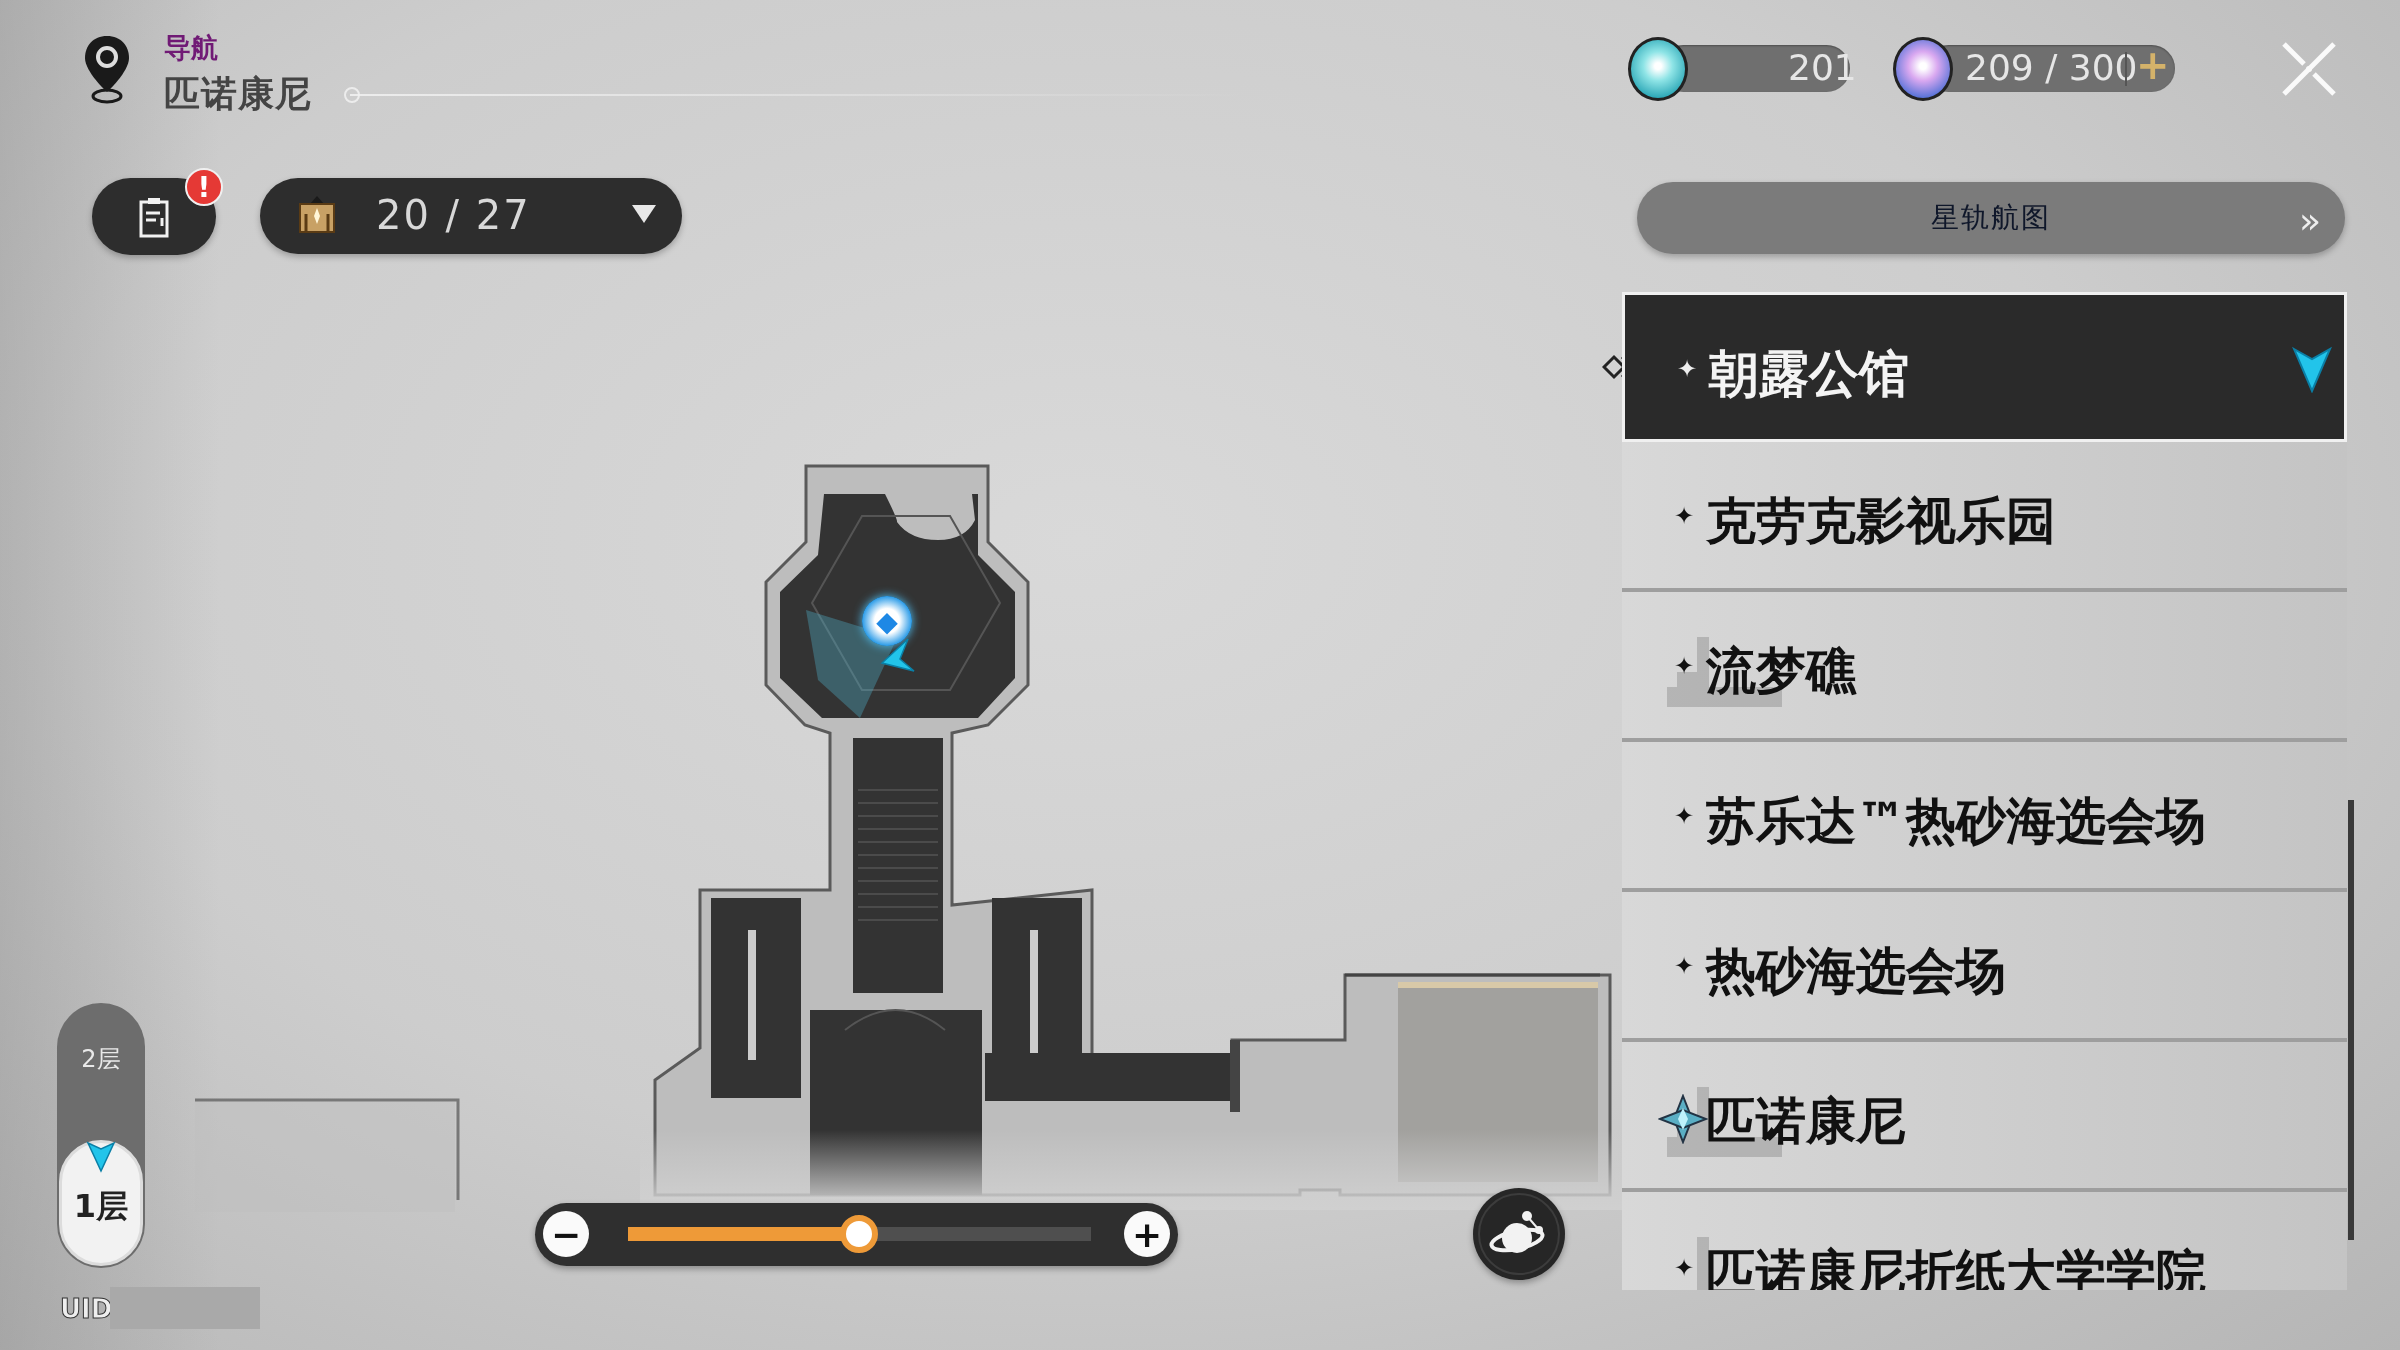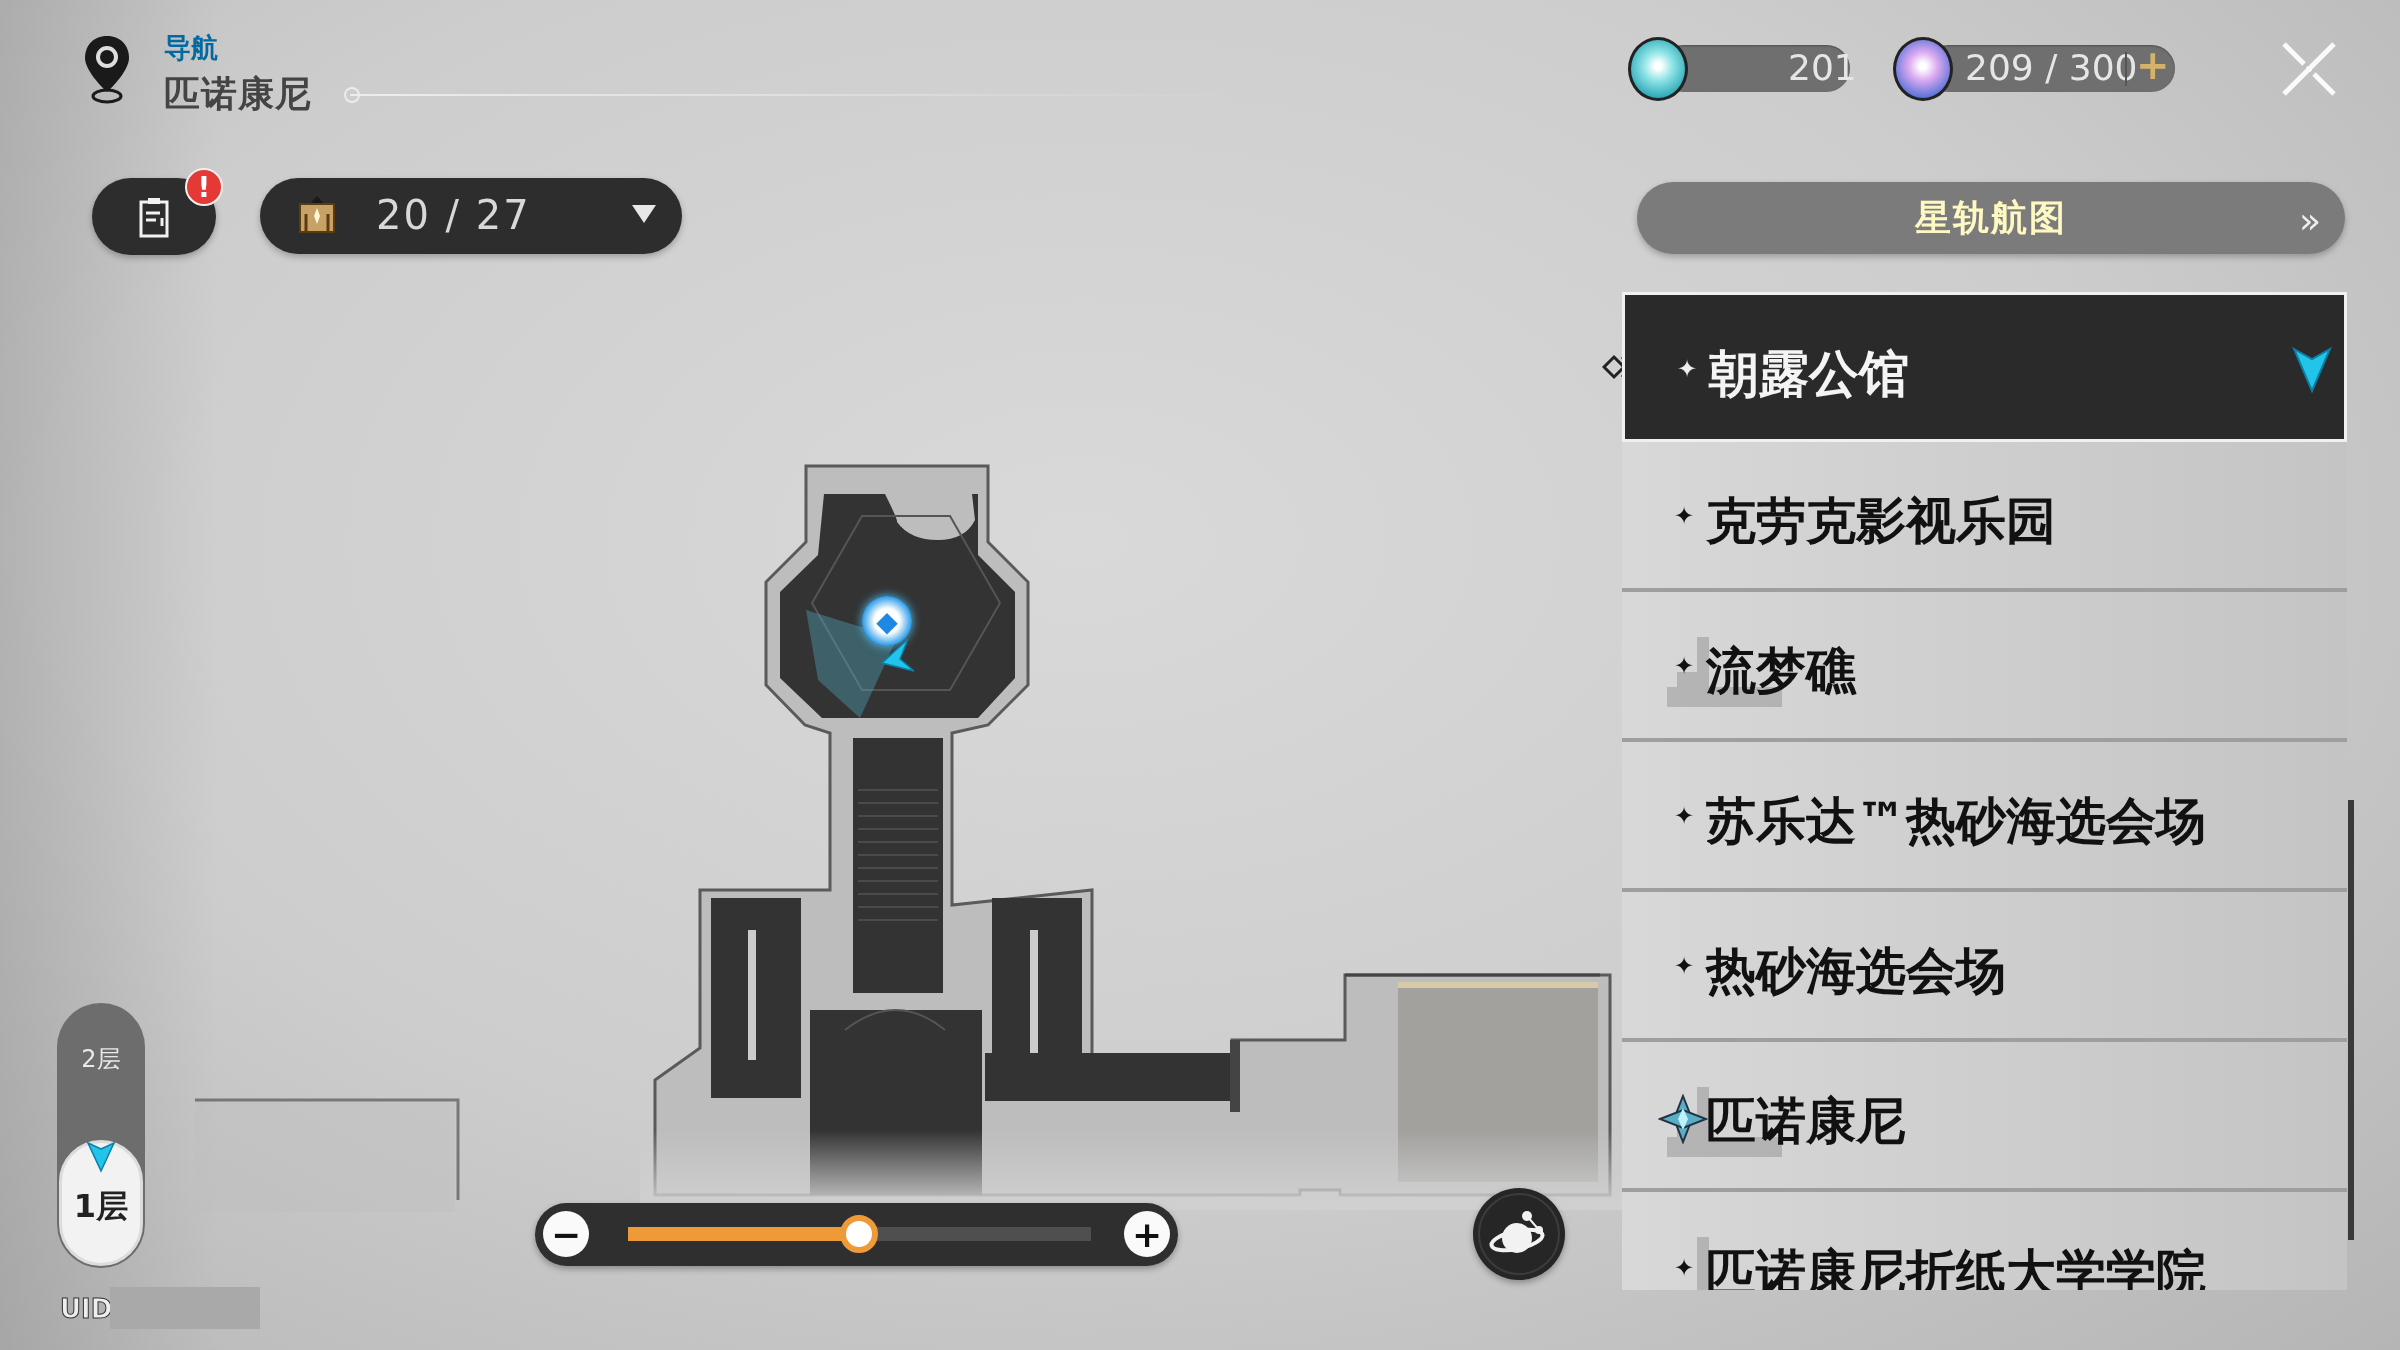--- a/index.html
+++ b/index.html
@@ -5,21 +5,21 @@
 *{box-sizing:border-box;margin:0;padding:0;}
 html,body{width:2400px;height:1350px;overflow:hidden;}
 body{font-family:"DejaVu Sans","Liberation Sans",sans-serif;background:#cfcfcf;position:relative;}
 .bg{position:absolute;inset:0;background:
  radial-gradient(ellipse at 45% 40%, #d9d9d9 0%, #cdcdcd 55%, #b5b5b5 100%);}
 .bg-left{position:absolute;left:0;top:0;width:220px;height:1350px;background:linear-gradient(90deg,rgba(130,130,130,.35),rgba(130,130,130,0));}
 .abs{position:absolute;}
 
 
 .nav-pin{left:82px;top:34px;width:50px;height:72px;}
-.nav-label{left:164px;top:30px;font-size:27px;font-weight:bold;color:#0369a1;}
+.nav-label{left:164px;top:30px;font-size:27px;font-weight:bold;color:#701a75;}
 .nav-region{left:164px;top:70px;font-size:36px;color:#444;font-weight:bold;letter-spacing:1px;}
 .nav-line{left:350px;top:94px;width:900px;height:2px;background:linear-gradient(90deg,rgba(240,240,240,.9),rgba(240,240,240,0));}
 .nav-line-dot{left:344px;top:87px;width:16px;height:16px;border-radius:50%;border:2px solid rgba(240,240,240,.9);}
 
 
 .quest-btn{left:92px;top:178px;width:124px;height:77px;border-radius:40px;background:#2d2d2d;box-shadow:0 3px 6px rgba(0,0,0,.25);display:flex;align-items:center;justify-content:center;}
 .quest-badge{left:185px;top:168px;width:38px;height:38px;border-radius:50%;background:#e53935;color:#fff;font-weight:bold;font-size:28px;display:flex;align-items:center;justify-content:center;border:2px solid #f0f0f0;}
 
 
 .chest-dd{left:260px;top:178px;width:422px;height:76px;border-radius:40px;background:#2d2d2d;box-shadow:0 3px 6px rgba(0,0,0,.25);}
@@ -31,21 +31,21 @@
 .cur-pill{height:47px;border-radius:24px;background:#6f6f6f;box-shadow:inset 0 1px 2px rgba(0,0,0,.3);}
 .cur-icon{width:60px;height:64px;border-radius:50%;border:3px solid #222;}
 .cur-val{font-size:36px;color:#e6e6e6;}
 .plus{color:#d4b26a;font-size:40px;font-weight:bold;}
 
 
 .close-x{left:2278px;top:38px;width:62px;height:62px;}
 
 
 .star-btn{left:1637px;top:182px;width:708px;height:72px;border-radius:36px;background:#7b7b7b;box-shadow:0 3px 6px rgba(0,0,0,.25);display:flex;align-items:center;justify-content:center;}
-.star-btn span{font-size:36px;color:#fef9c3;font-weight:bold;letter-spacing:2px;}
+.star-btn span{font-size:28px;color:#0f172a;font-weight:normal;letter-spacing:2px;}
 .star-chev{position:absolute;right:24px;top:18px;font-size:36px;color:#eee;}
 
 
 .list{left:1622px;top:292px;width:725px;height:998px;overflow:hidden;}
 .item{position:absolute;left:0;width:725px;height:150px;background:linear-gradient(90deg,#d8d8d8,#c4c4c4);border-bottom:4px solid #9e9e9e;}
 .item.sel{background:#2a2a2a;border:3px solid #f0f0f0;}
 .item .star{position:absolute;left:52px;top:60px;font-size:24px;color:#111;}
 .item.sel .star{color:#eee;}
 .item .label{position:absolute;left:84px;top:46px;font-size:50px;color:#111;font-weight:bold;white-space:nowrap;}
 .item.sel .label{color:#f4f4f4;}

